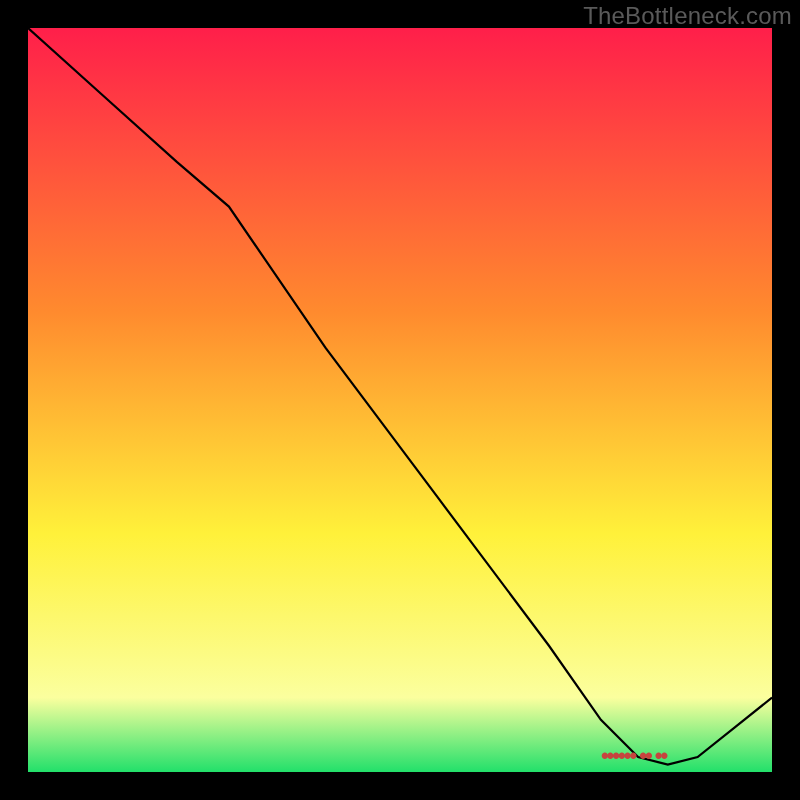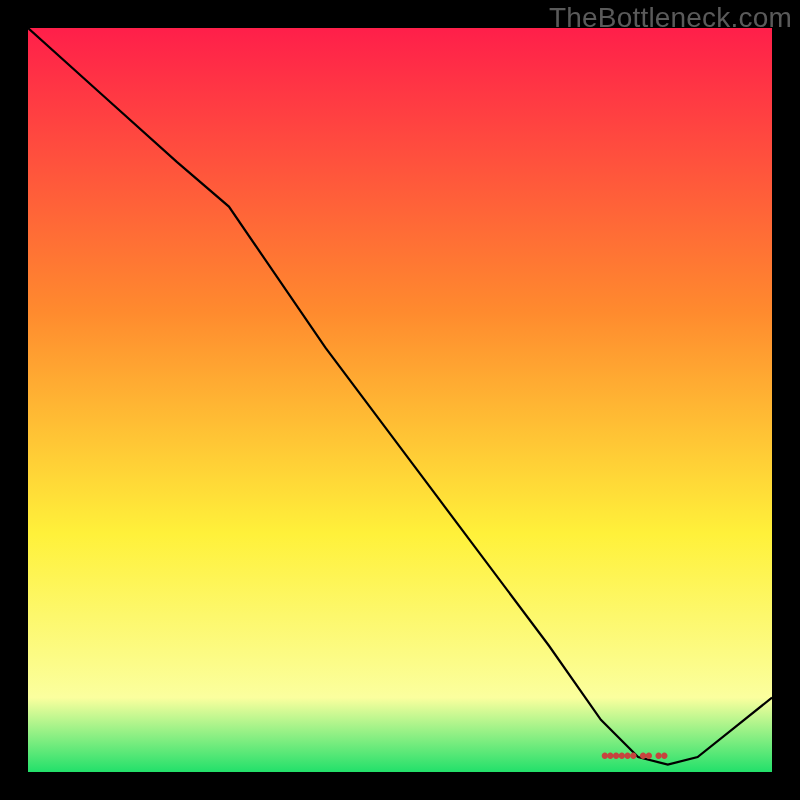--- a/index.html
+++ b/index.html
@@ -1,17 +1,17 @@
 <!DOCTYPE html>
 <html><head>
 <meta charset="utf-8">
 <style>
   html,body{margin:0;padding:0;width:800px;height:800px;background:#000;overflow:hidden;font-family:Arial,Helvetica,sans-serif}
   .stage{position:relative;width:800px;height:800px;background:#000}
-  .attribution{position:absolute;top:2px;right:8px;color:#5a5a5a;font-size:28px;font-weight:400;letter-spacing:.2px}
+  .attribution{position:absolute;top:2px;right:8px;color:#5a5a5a;font-size:24px;font-weight:400;letter-spacing:.2px}
   
   .plot{position:absolute;left:28px;top:28px;width:744px;height:744px}
   .plot svg{display:block}
   
   .valley-dots{position:absolute;pointer-events:none}
   .valley-dots span{color:#c7443e;font-size:22px;letter-spacing:-2px;font-weight:700;white-space:nowrap}
 </style>
 </head>
 <body>
 

